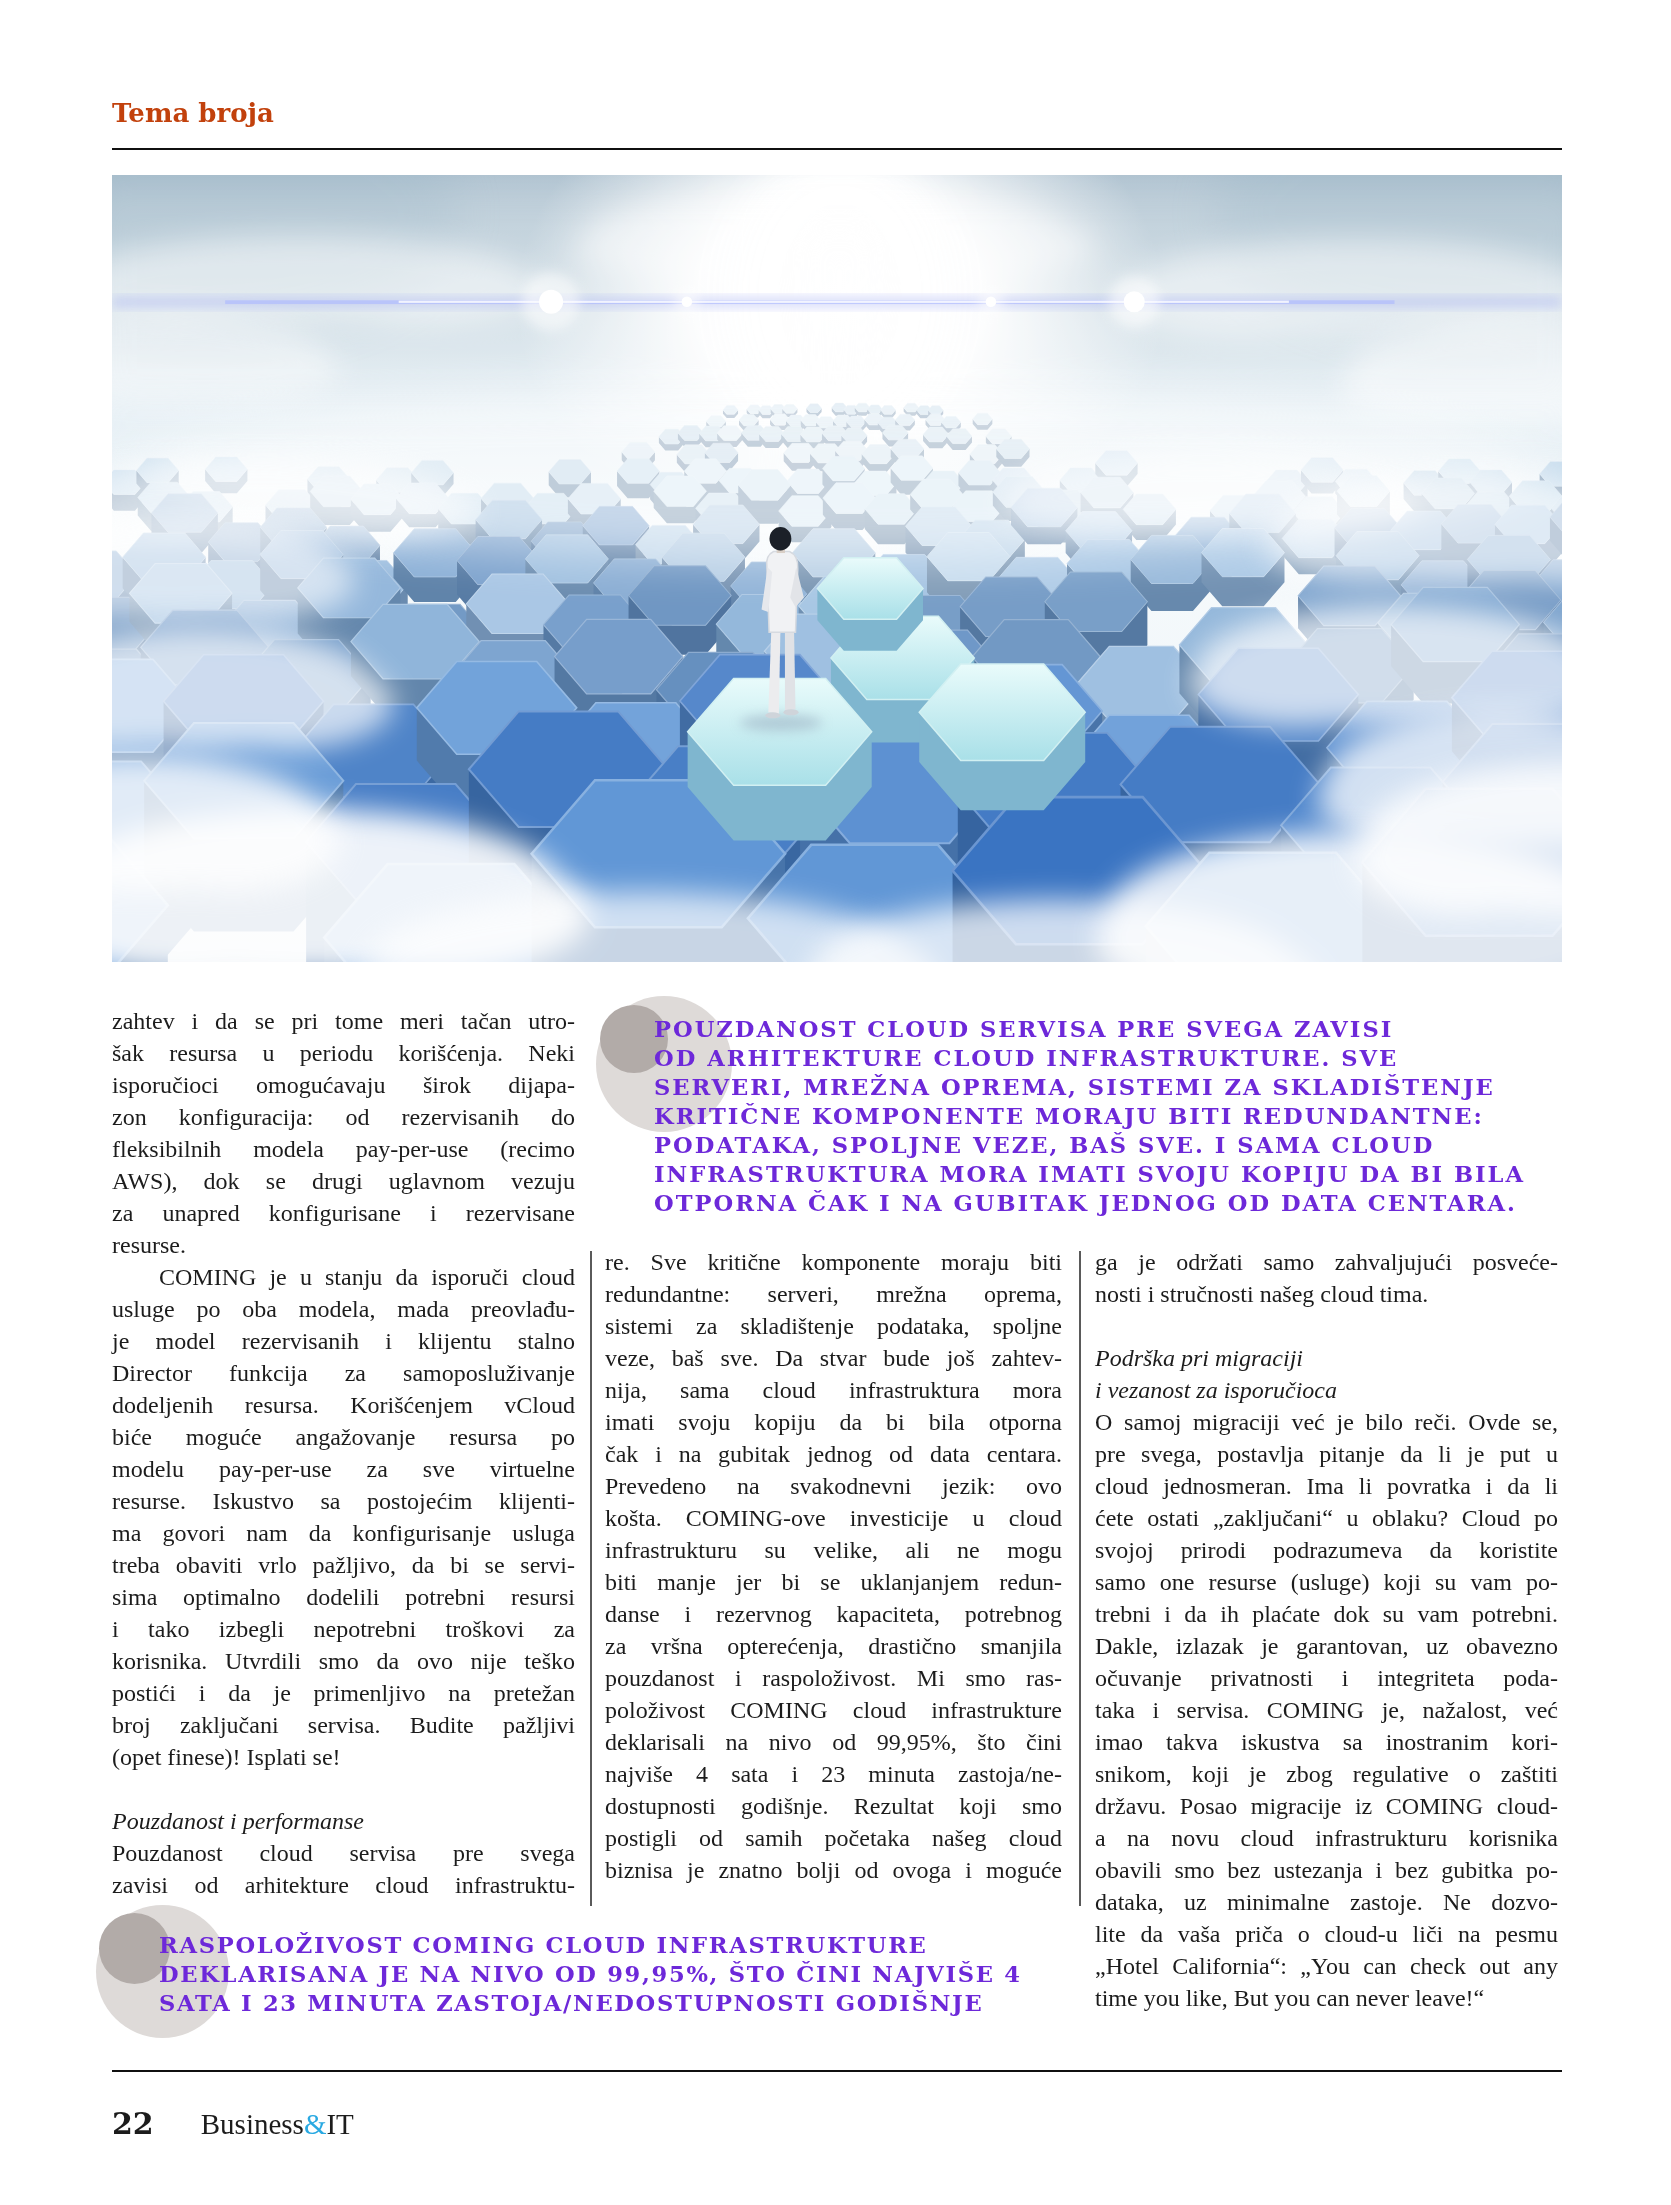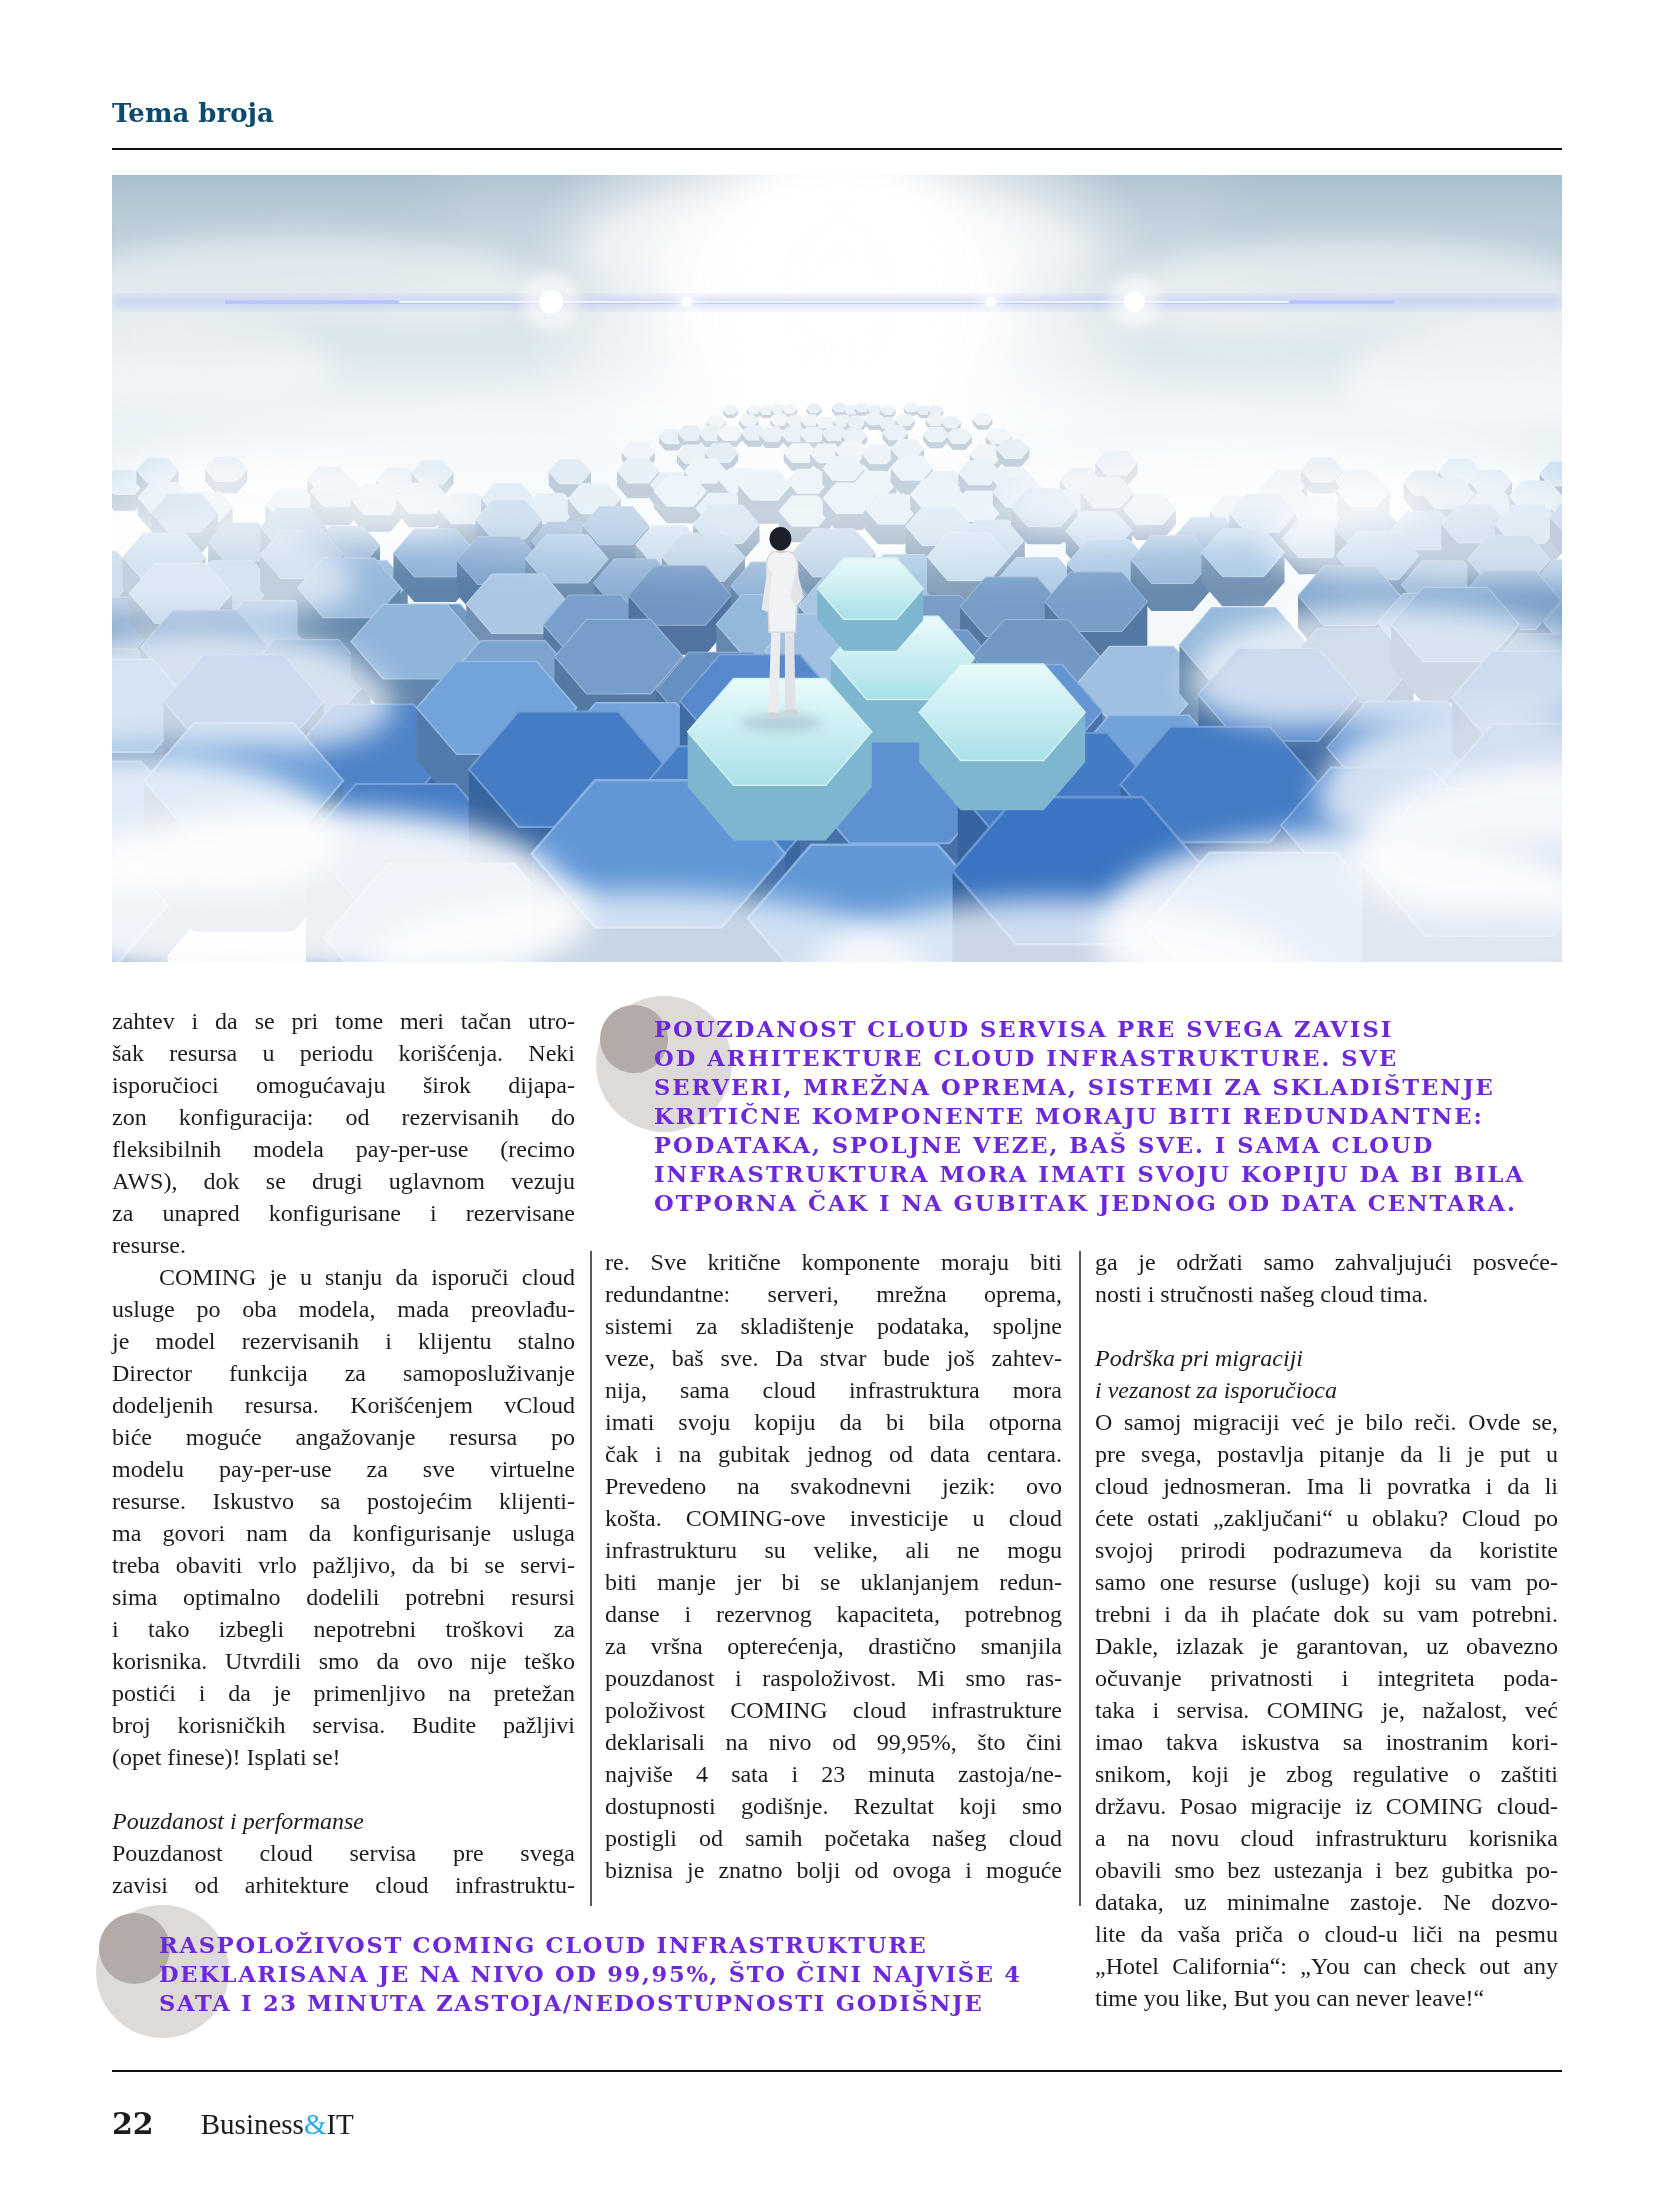--- a/index.html
+++ b/index.html
@@ -37,21 +37,21 @@
   .footer-rule{position:absolute;left:112px;top:2070px;width:1450px;height:2.3px;background:#101010;}
   .footer{position:absolute;left:112px;top:2106px;display:flex;align-items:baseline;}
   .page-num{font-family:"DejaVu Serif",serif;font-weight:700;font-size:30px;}
   .brand{margin-left:47px;font-size:29px;font-family:Liberation Serif, serif;letter-spacing:0px;}
 </style>
 </head>
 <body>
 
 <div class="page">
 
-  <div class="section-title" style="color: #0c4a6e;">Tema broja</div>
+  <div class="section-title" style="color: #c2410c;">Tema broja</div>
   <div class="title-rule"></div>
 
   <div class="hero" id="hero">
       <svg viewBox="0 0 1922 1043" preserveAspectRatio="none">
         <defs>
           <linearGradient id="sky" x1="0" y1="0" x2="0" y2="1">
             <stop offset="0" stop-color="#a7bccb"></stop>
             <stop offset="0.15" stop-color="#c3d4de"></stop>
             <stop offset="0.30" stop-color="#e4eef4"></stop>
             <stop offset="0.45" stop-color="#f6fafc"></stop>
@@ -693,21 +693,21 @@
         <div class="line">dodeljenih resursa. Korišćenjem vCloud</div>
         <div class="line">biće moguće angažovanje resursa po</div>
         <div class="line">modelu pay-per-use za sve virtuelne</div>
         <div class="line">resurse. Iskustvo sa postojećim klijenti-</div>
         <div class="line">ma govori nam da konfigurisanje usluga</div>
         <div class="line">treba obaviti vrlo pažljivo, da bi se servi-</div>
         <div class="line">sima optimalno dodelili potrebni resursi</div>
         <div class="line">i tako izbegli nepotrebni troškovi za</div>
         <div class="line">korisnika. Utvrdili smo da ovo nije teško</div>
         <div class="line">postići i da je primenljivo na pretežan</div>
-        <div class="line">broj korisničkih servisa. Budite pažljivi</div>
+        <div class="line">broj zaključani servisa. Budite pažljivi</div>
         <div class="line last">(opet finese)! Isplati se!</div>
       </div>
       <div class="block gap">
         <div class="h-line">Pouzdanost i performanse</div>
       </div>
       <div class="block">
         <div class="line">Pouzdanost cloud servisa pre svega</div>
         <div class="line">zavisi od arhitekture cloud infrastruktu-</div>
       </div>
     </div>

